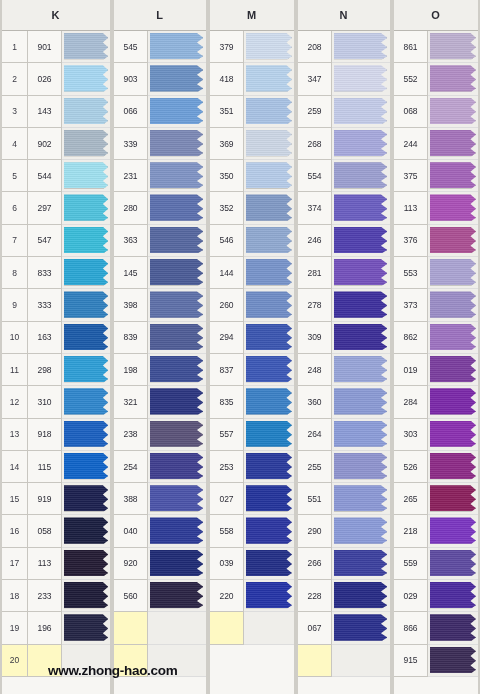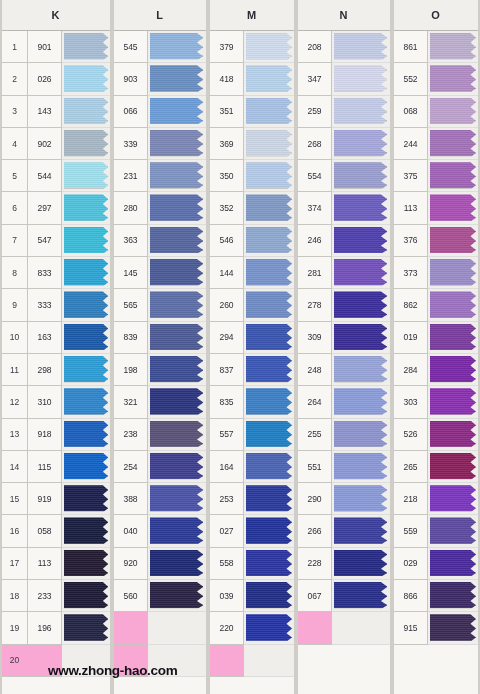--- a/index.html
+++ b/index.html
@@ -109,21 +109,21 @@
   .watermark{
     position:absolute;
     left:48px;top:663px;
     font-size:13.5px;
     font-weight:bold;
     color:#111118;
     letter-spacing:-0.3px;
     white-space:nowrap;
     z-index:50;
   }
-  .rowblank .cell-idx, .rowblank .cell-code{background:#f9a8d4;}
+  .rowblank .cell-idx, .rowblank .cell-code{background:#fef9c3;}
 </style>
 </head>
 <body>
 
 <div id="chart">
     <div class="group g-K">
       <div class="grp-header">K</div>
       <div class="grp-body">
         <div class="row">
           <div class="cell-idx">1</div>
@@ -312,21 +312,21 @@
             <div class="swatch" style="background: rgb(85, 102, 159);"></div>
           </div>
         </div>
         <div class="row">
           <div class="cell-code">145</div>
           <div class="cell-sw">
             <div class="swatch" style="background: rgb(74, 91, 150);"></div>
           </div>
         </div>
         <div class="row">
-          <div class="cell-code">565</div>
+          <div class="cell-code">398</div>
           <div class="cell-sw">
             <div class="swatch" style="background: rgb(93, 111, 168);"></div>
           </div>
         </div>
         <div class="row">
           <div class="cell-code">839</div>
           <div class="cell-sw">
             <div class="swatch" style="background: rgb(78, 92, 150);"></div>
           </div>
         </div>
@@ -467,26 +467,20 @@
             <div class="swatch" style="background: rgb(58, 128, 198);"></div>
           </div>
         </div>
         <div class="row">
           <div class="cell-code">557</div>
           <div class="cell-sw">
             <div class="swatch" style="background: rgb(30, 127, 196);"></div>
           </div>
         </div>
         <div class="row">
-          <div class="cell-code">164</div>
-          <div class="cell-sw">
-            <div class="swatch" style="background: rgb(75, 99, 180);"></div>
-          </div>
-        </div>
-        <div class="row">
           <div class="cell-code">253</div>
           <div class="cell-sw">
             <div class="swatch" style="background: rgb(42, 58, 156);"></div>
           </div>
         </div>
         <div class="row">
           <div class="cell-code">027</div>
           <div class="cell-sw">
             <div class="swatch" style="background: rgb(35, 51, 155);"></div>
           </div>
@@ -580,20 +574,26 @@
             <div class="swatch" style="background: rgb(59, 45, 150);"></div>
           </div>
         </div>
         <div class="row">
           <div class="cell-code">248</div>
           <div class="cell-sw">
             <div class="swatch" style="background: rgb(151, 164, 216);"></div>
           </div>
         </div>
         <div class="row">
+          <div class="cell-code">360</div>
+          <div class="cell-sw">
+            <div class="swatch" style="background: rgb(138, 154, 212);"></div>
+          </div>
+        </div>
+        <div class="row">
           <div class="cell-code">264</div>
           <div class="cell-sw">
             <div class="swatch" style="background: rgb(139, 156, 216);"></div>
           </div>
         </div>
         <div class="row">
           <div class="cell-code">255</div>
           <div class="cell-sw">
             <div class="swatch" style="background: rgb(142, 147, 206);"></div>
           </div>
@@ -672,20 +672,26 @@
         <div class="row">
           <div class="cell-code">113</div>
           <div class="cell-sw">
             <div class="swatch" style="background: rgb(169, 79, 182);"></div>
           </div>
         </div>
         <div class="row">
           <div class="cell-code">376</div>
           <div class="cell-sw">
             <div class="swatch" style="background: rgb(170, 78, 146);"></div>
+          </div>
+        </div>
+        <div class="row">
+          <div class="cell-code">553</div>
+          <div class="cell-sw">
+            <div class="swatch" style="background: rgb(170, 163, 210);"></div>
           </div>
         </div>
         <div class="row">
           <div class="cell-code">373</div>
           <div class="cell-sw">
             <div class="swatch" style="background: rgb(154, 140, 198);"></div>
           </div>
         </div>
         <div class="row">
           <div class="cell-code">862</div>

